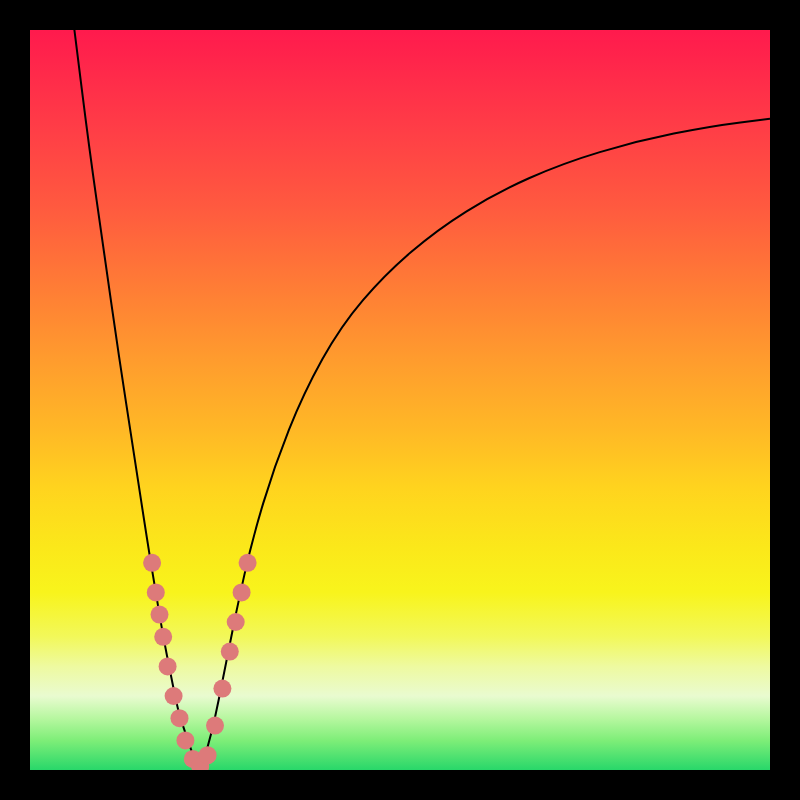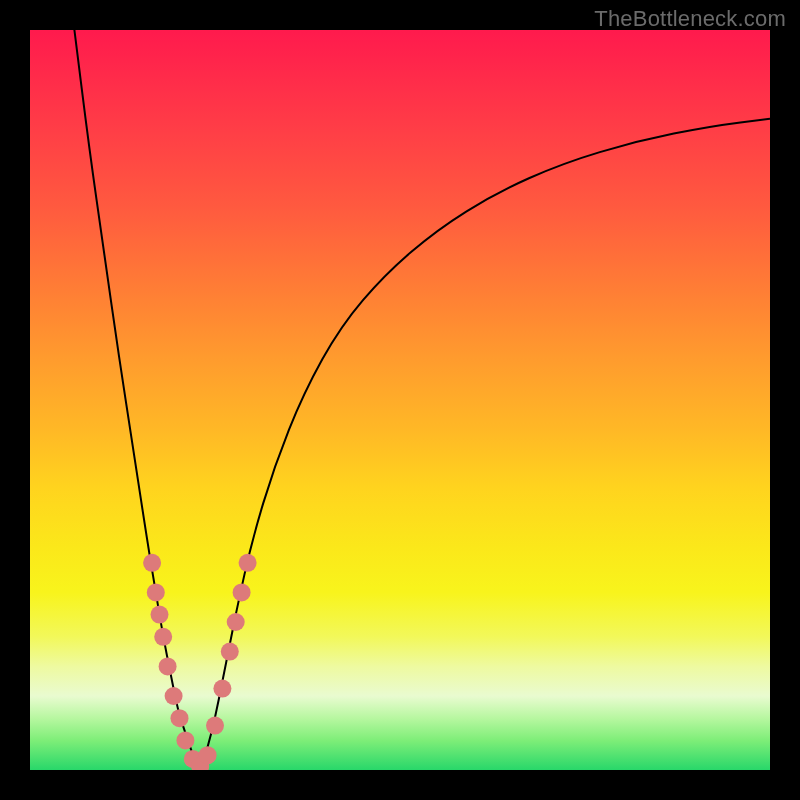--- a/index.html
+++ b/index.html
@@ -68,21 +68,20 @@
   }
   .beads circle {
     fill: #dd7a7a;
     stroke: none;
   }
 </style>
 </head>
 <body>
 
 <div class="frame">
-  <div class="watermark">TheBottleneck.com</div>
   <div class="plot">
     <svg class="curve" viewBox="0 0 740 740" preserveAspectRatio="none">
       <g>
         <path d="M 44.4 0.0 Q 44.4 0.0 51.8 59.2 Q 59.2 118.4 66.6 170.2 Q 74.0 222.0 81.4 273.8 Q 88.8 325.6 96.2 373.7 Q 103.6 421.8 111.0 469.9 Q 118.4 518.0 122.1 540.2 Q 125.8 562.4 129.5 584.6 Q 133.2 606.8 136.9 625.3 Q 140.6 643.8 144.3 662.3 Q 148.0 680.8 151.7 691.9 Q 155.4 703.0 159.1 714.1 Q 162.8 725.2 166.5 732.6 T 170.2 740.0"></path>
         <path d="M 170.2 740.0 Q 170.2 740.0 173.9 728.9 Q 177.6 717.8 181.3 703.0 Q 185.0 688.2 188.7 669.7 Q 192.4 651.2 196.1 632.7 Q 199.8 614.2 203.5 595.7 Q 207.2 577.2 214.6 543.9 Q 222.0 510.6 233.1 473.6 Q 244.2 436.6 259.0 399.6 Q 273.8 362.6 292.3 329.3 Q 310.8 296.0 333.0 270.1 Q 355.2 244.2 381.1 222.0 Q 407.0 199.8 436.6 181.3 Q 466.2 162.8 499.5 148.0 Q 532.8 133.2 569.8 122.1 Q 606.8 111.0 643.8 103.6 Q 680.8 96.2 710.4 92.5 T 740.0 88.8"></path>
       </g>
       <g class="beads">
           <circle cx="122.1" cy="532.8" r="9"></circle>
           <circle cx="125.8" cy="562.4" r="9"></circle>
           <circle cx="129.5" cy="584.6" r="9"></circle>

